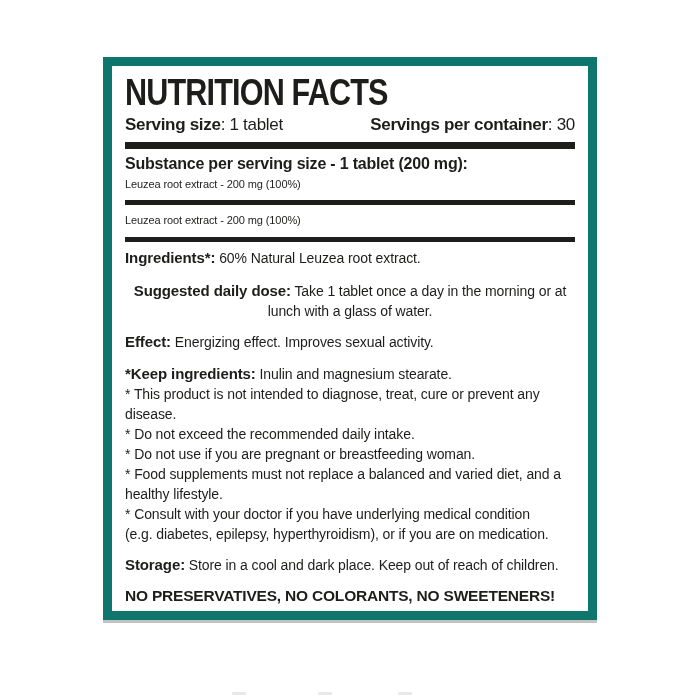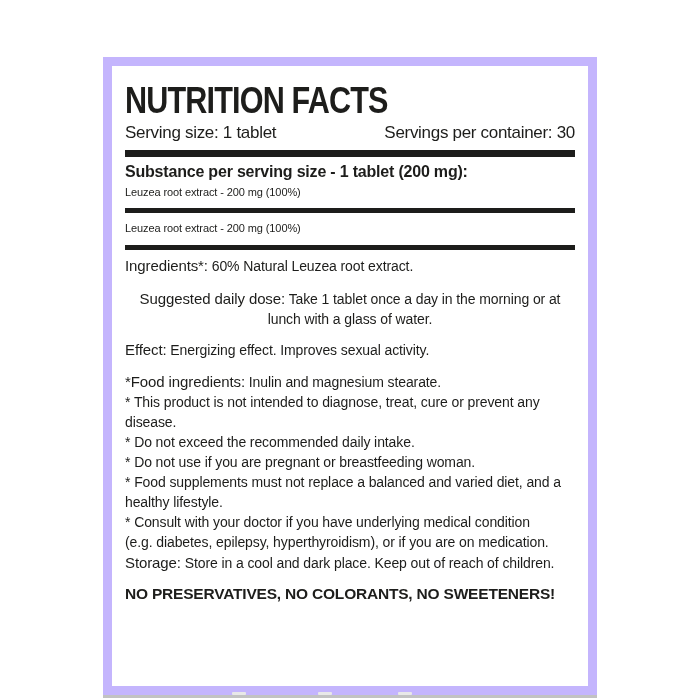--- a/index.html
+++ b/index.html
@@ -17,25 +17,25 @@
     width: 700px;
     height: 700px;
     background: #ffffff;
     overflow: hidden;
   }
   .nutrition-label {
     position: absolute;
     left: 103px;
     top: 57px;
     width: 494px;
-    height: 638px;
+    height: 563px;
     box-sizing: border-box;
-    border: 9px solid #c4b5fd;
+    border: 9px solid #0f766e;
     background: #ffffff;
-    padding: 20px 13px 10px 13px;
+    padding: 12px 13px 10px 13px;
     overflow: hidden;
     box-shadow: 0 3px 0 rgba(120,120,120,0.45);
   }
   .label-title {
     margin: 0;
     font-size: 36px;
     line-height: 30px;
     font-weight: bold;
     letter-spacing: -1px;
     white-space: nowrap;
@@ -49,21 +49,21 @@
     display: flex;
     justify-content: space-between;
     align-items: baseline;
     margin-top: 6px;
     height: 22px;
     font-size: 17px;
     line-height: 22px;
     letter-spacing: -0.3px;
     white-space: nowrap;
   }
-  .b { font-weight: normal; }
+  .b { font-weight: bold; }
   .divider {
     background: #1d1d1b;
     width: 100%;
   }
   .divider.d1 { height: 7px; margin-top: 6px; }
   .divider.d2 { height: 5px; margin-top: 6px; }
   .divider.d3 { height: 5px; margin-top: 7px; }
   .sub-block { margin-top: 5px; }
   .sub-heading {
     margin: 0;
@@ -85,21 +85,21 @@
     font-size: 14px;
     line-height: 20px;
     letter-spacing: -0.1px;
     white-space: pre-line;
   }
   .para .b { font-size: 15px; }
   .para.ingredients { margin-top: 6px; }
   .para.suggested   { margin-top: 13px; text-align: center; }
   .para.effect      { margin-top: 11px; }
   .para.other       { margin-top: 12px; }
-  .para.storage     { margin-top: 1px; }
+  .para.storage     { margin-top: 11px; }
   .footer-claim {
     margin: 11px 0 0 0;
     font-size: 15.5px;
     line-height: 20px;
     font-weight: bold;
     letter-spacing: -0.2px;
     white-space: nowrap;
   }
   
   .artifact {
@@ -142,21 +142,21 @@
 
     <div class="divider d3"></div>
 
     <p class="para ingredients"><span class="b">Ingredients*:</span><span> 60% Natural Leuzea root extract.</span></p>
 
     <p class="para suggested"><span class="b">Suggested daily dose:</span><span> Take 1 tablet once a day in the morning or at
 lunch with a glass of water.</span></p>
 
     <p class="para effect"><span class="b">Effect:</span><span> Energizing effect. Improves sexual activity.</span></p>
 
-    <p class="para other"><span class="b">*Food ingredients:</span><span> Inulin and magnesium stearate.</span><br><span>* This product is not intended to diagnose, treat, cure or prevent any
+    <p class="para other"><span class="b">*Keep ingredients:</span><span> Inulin and magnesium stearate.</span><br><span>* This product is not intended to diagnose, treat, cure or prevent any
 disease.
 * Do not exceed the recommended daily intake.
 * Do not use if you are pregnant or breastfeeding woman.
 * Food supplements must not replace a balanced and varied diet, and a
 healthy lifestyle.
 * Consult with your doctor if you have underlying medical condition
 (e.g. diabetes, epilepsy, hyperthyroidism), or if you are on medication.</span></p>
 
     <p class="para storage"><span class="b">Storage:</span><span> Store in a cool and dark place. Keep out of reach of children.</span></p>
 

